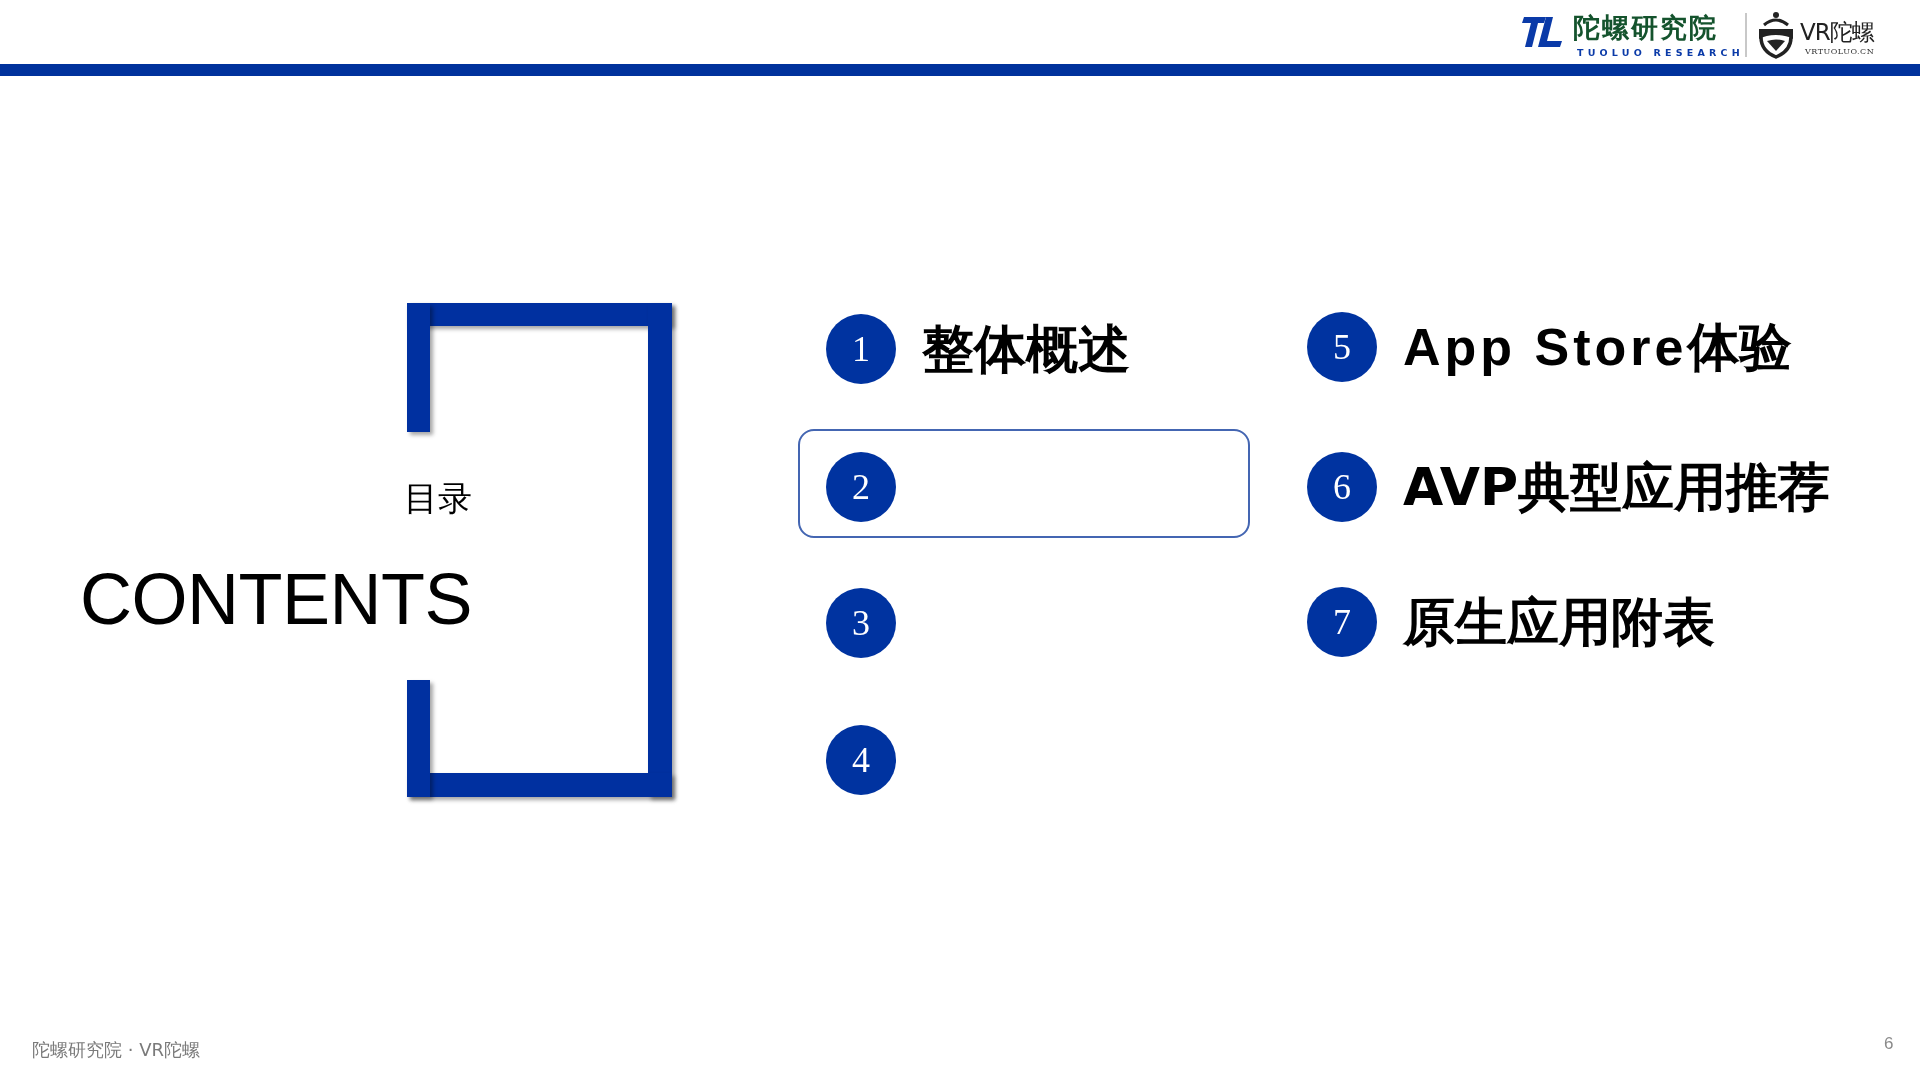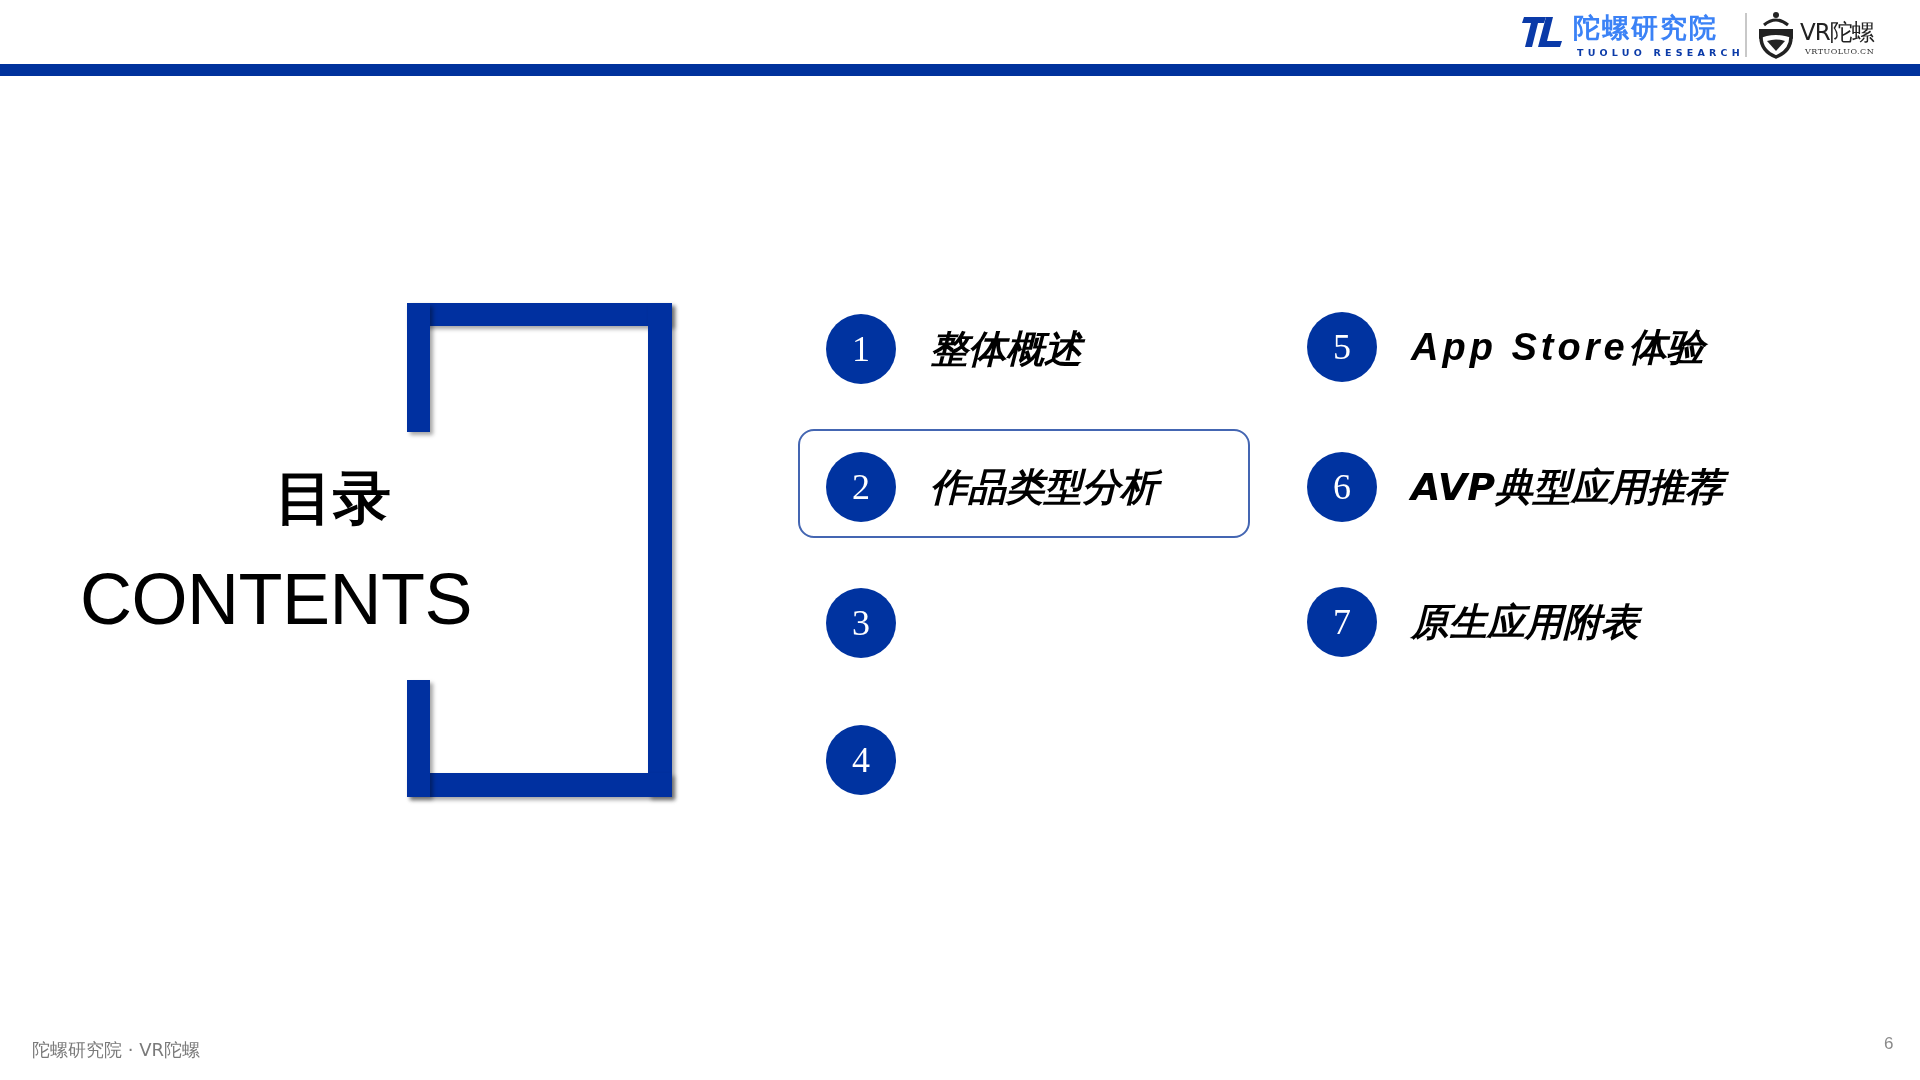--- a/index.html
+++ b/index.html
@@ -2,43 +2,43 @@
 <html><head>
   <meta charset="utf-8">
   <style>
     * { margin: 0; padding: 0; box-sizing: border-box; }
     html, body { width: 1920px; height: 1080px; overflow: hidden; background: #ffffff; }
     body { position: relative; font-family: "DejaVu Sans", "Liberation Sans", sans-serif; color: #000; }
 
     
     .top-bar { position: absolute; left: 0; top: 64px; width: 1920px; height: 12px; background: #00329C; }
     .tl-mark { position: absolute; left: 1522px; top: 17px; width: 42px; height: 30px; }
-    .brand-cn { position: absolute; left: 1573px; top: 13px; font-size: 27px; font-weight: bold; color: #3b82f6; letter-spacing: 2px; line-height: 30px; white-space: nowrap; }
+    .brand-cn { position: absolute; left: 1573px; top: 13px; font-size: 27px; font-weight: bold; color: #14532d; letter-spacing: 2px; line-height: 30px; white-space: nowrap; }
     .brand-en { position: absolute; left: 1577px; top: 47px; font-size: 9.5px; font-weight: bold; color: #0A3AA8; letter-spacing: 4.2px; line-height: 12px; white-space: nowrap; font-family: "DejaVu Sans", sans-serif; }
     .brand-divider { position: absolute; left: 1745px; top: 13px; width: 2px; height: 44px; background: #c8c8c8; }
     .vr-icon { position: absolute; left: 1756px; top: 11px; width: 40px; height: 48px; }
     .vr-cn { position: absolute; left: 1800px; top: 19px; font-size: 23px; color: #222; line-height: 26px; white-space: nowrap; letter-spacing: -1px; }
     .vr-en { position: absolute; left: 1805px; top: 47px; font-size: 8px; color: #333; line-height: 10px; white-space: nowrap; font-family: "DejaVu Serif", serif; letter-spacing: 0.5px; }
 
     
     .bracket-seg { position: absolute; background: #0030A0; box-shadow: 3px 3px 4px rgba(0,0,0,0.35); }
     .seg-top { left: 407px; top: 303px; width: 265px; height: 23px; }
     .seg-right { left: 648px; top: 303px; width: 24px; height: 494px; }
     .seg-bottom { left: 407px; top: 773px; width: 265px; height: 24px; }
     .seg-left-top { left: 407px; top: 303px; width: 23px; height: 129px; }
     .seg-left-bot { left: 407px; top: 680px; width: 23px; height: 117px; }
 
     
-    .toc-title-cn { position: absolute; right: 1529px; top: 462px; font-size: 58px; font-weight: bold; line-height: 72px; white-space: nowrap; }
+    .toc-title-cn { position: absolute; right: 1448px; top: 462px; font-size: 34px; font-weight: normal; line-height: 72px; white-space: nowrap; }
     .toc-title-en { position: absolute; right: 1448px; top: 565px; font-size: 72px; line-height: 68px; white-space: nowrap; font-family: "Liberation Sans", sans-serif; letter-spacing: -0.5px; }
 
     
     .toc-item { position: absolute; height: 72px; display: flex; align-items: center; }
     .toc-num { width: 70px; height: 70px; border-radius: 50%; background: #0033A0; color: #fff; display: flex; align-items: center; justify-content: center; font-family: "Liberation Serif", "DejaVu Serif", serif; font-size: 36px; flex-shrink: 0; }
-    .toc-label { margin-left: 34px; font-size: 38px; font-weight: bold; white-space: nowrap; line-height: 48px; font-style: italic; }
+    .toc-label { margin-left: 26px; font-size: 52px; font-weight: bold; white-space: nowrap; line-height: 48px; }
     .latin-spaced { letter-spacing: 4px; font-family: "Liberation Sans", sans-serif; }
 
     .active-box { position: absolute; left: 798px; top: 429px; width: 452px; height: 109px; border: 2.5px solid #4466B2; border-radius: 16px; }
 
     
     .footer-text { position: absolute; left: 32px; top: 1038px; font-size: 18px; color: #7a7a7a; line-height: 24px; white-space: nowrap; }
     .page-num { position: absolute; left: 1884px; top: 1033px; font-size: 17px; color: #8a8a8a; line-height: 22px; font-family: "Liberation Sans", sans-serif; }
   </style>
 </head>
 <body>
@@ -81,21 +81,20 @@
 
 <div class="active-box"></div>
 
 <div class="toc-item" style="left:826px; top:313px;">
   <div class="toc-num">1</div>
   <div class="toc-label">整体概述</div>
 </div>
 
 <div class="toc-item" style="left:826px; top:451px;">
   <div class="toc-num">2</div>
-  <div class="toc-label">作品类型分析</div>
 </div>
 
 <div class="toc-item" style="left:826px; top:587px;">
   <div class="toc-num">3</div>
 </div>
 
 <div class="toc-item" style="left:826px; top:724px;">
   <div class="toc-num">4</div>
 </div>
 

